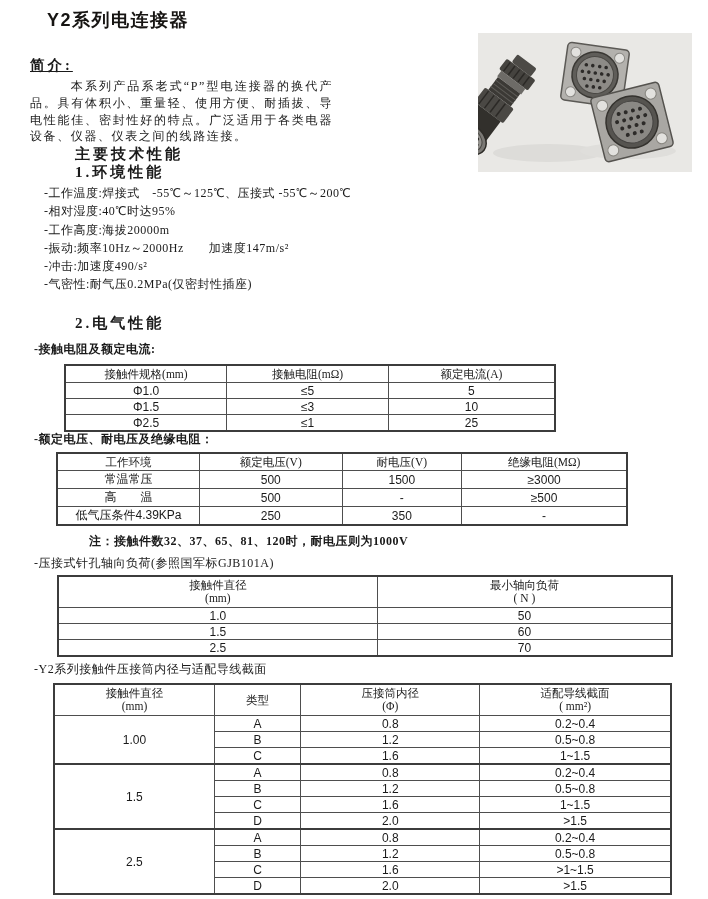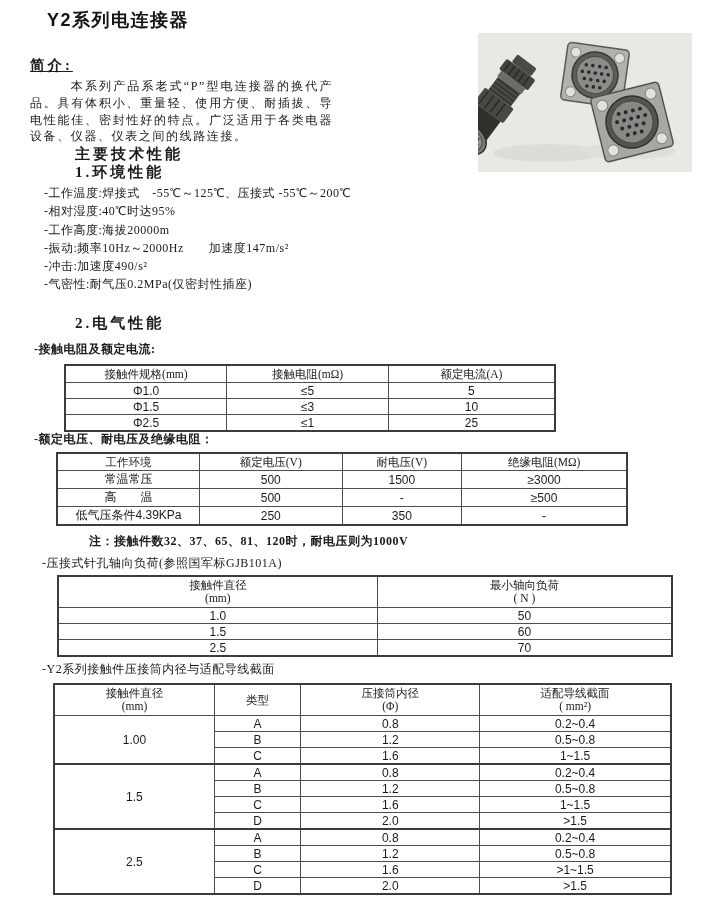--- a/index.html
+++ b/index.html
@@ -14,21 +14,21 @@
     font-size:18px; letter-spacing:1.5px; color:#161412;margin-left:17px;
   }
   .intro-head { font-size:14.5px; font-weight:600; letter-spacing:3px; }
   .intro-body {
     width:303px; font-size:12px; line-height:16.8px; letter-spacing:1.6px;
     text-align:justify; text-indent:3.4em;
   }
   .sec-head { font-size:15px; font-weight:700; letter-spacing:3px;margin-left:45px; }
   .env-item { font-size:12px; line-height:18.3px; letter-spacing:0.5px; white-space:pre; }
   .tbl-head { font-size:12px; font-weight:bold; letter-spacing:0.5px; }
-  .tbl-head.light { font-weight:normal;margin-left:8px; }
+  .tbl-head.light { font-weight:normal; }
   .note { font-size:12px; font-weight:bold; letter-spacing:0.5px; }
 
   table.tbl {
     position:absolute; border-collapse:collapse; table-layout:fixed;
     border:2px solid #3c3c3c;
   }
   table.tbl th, table.tbl td {
     border:1px solid #4e4e4e; text-align:center; vertical-align:middle;
     padding:0; font-weight:normal;
   }

